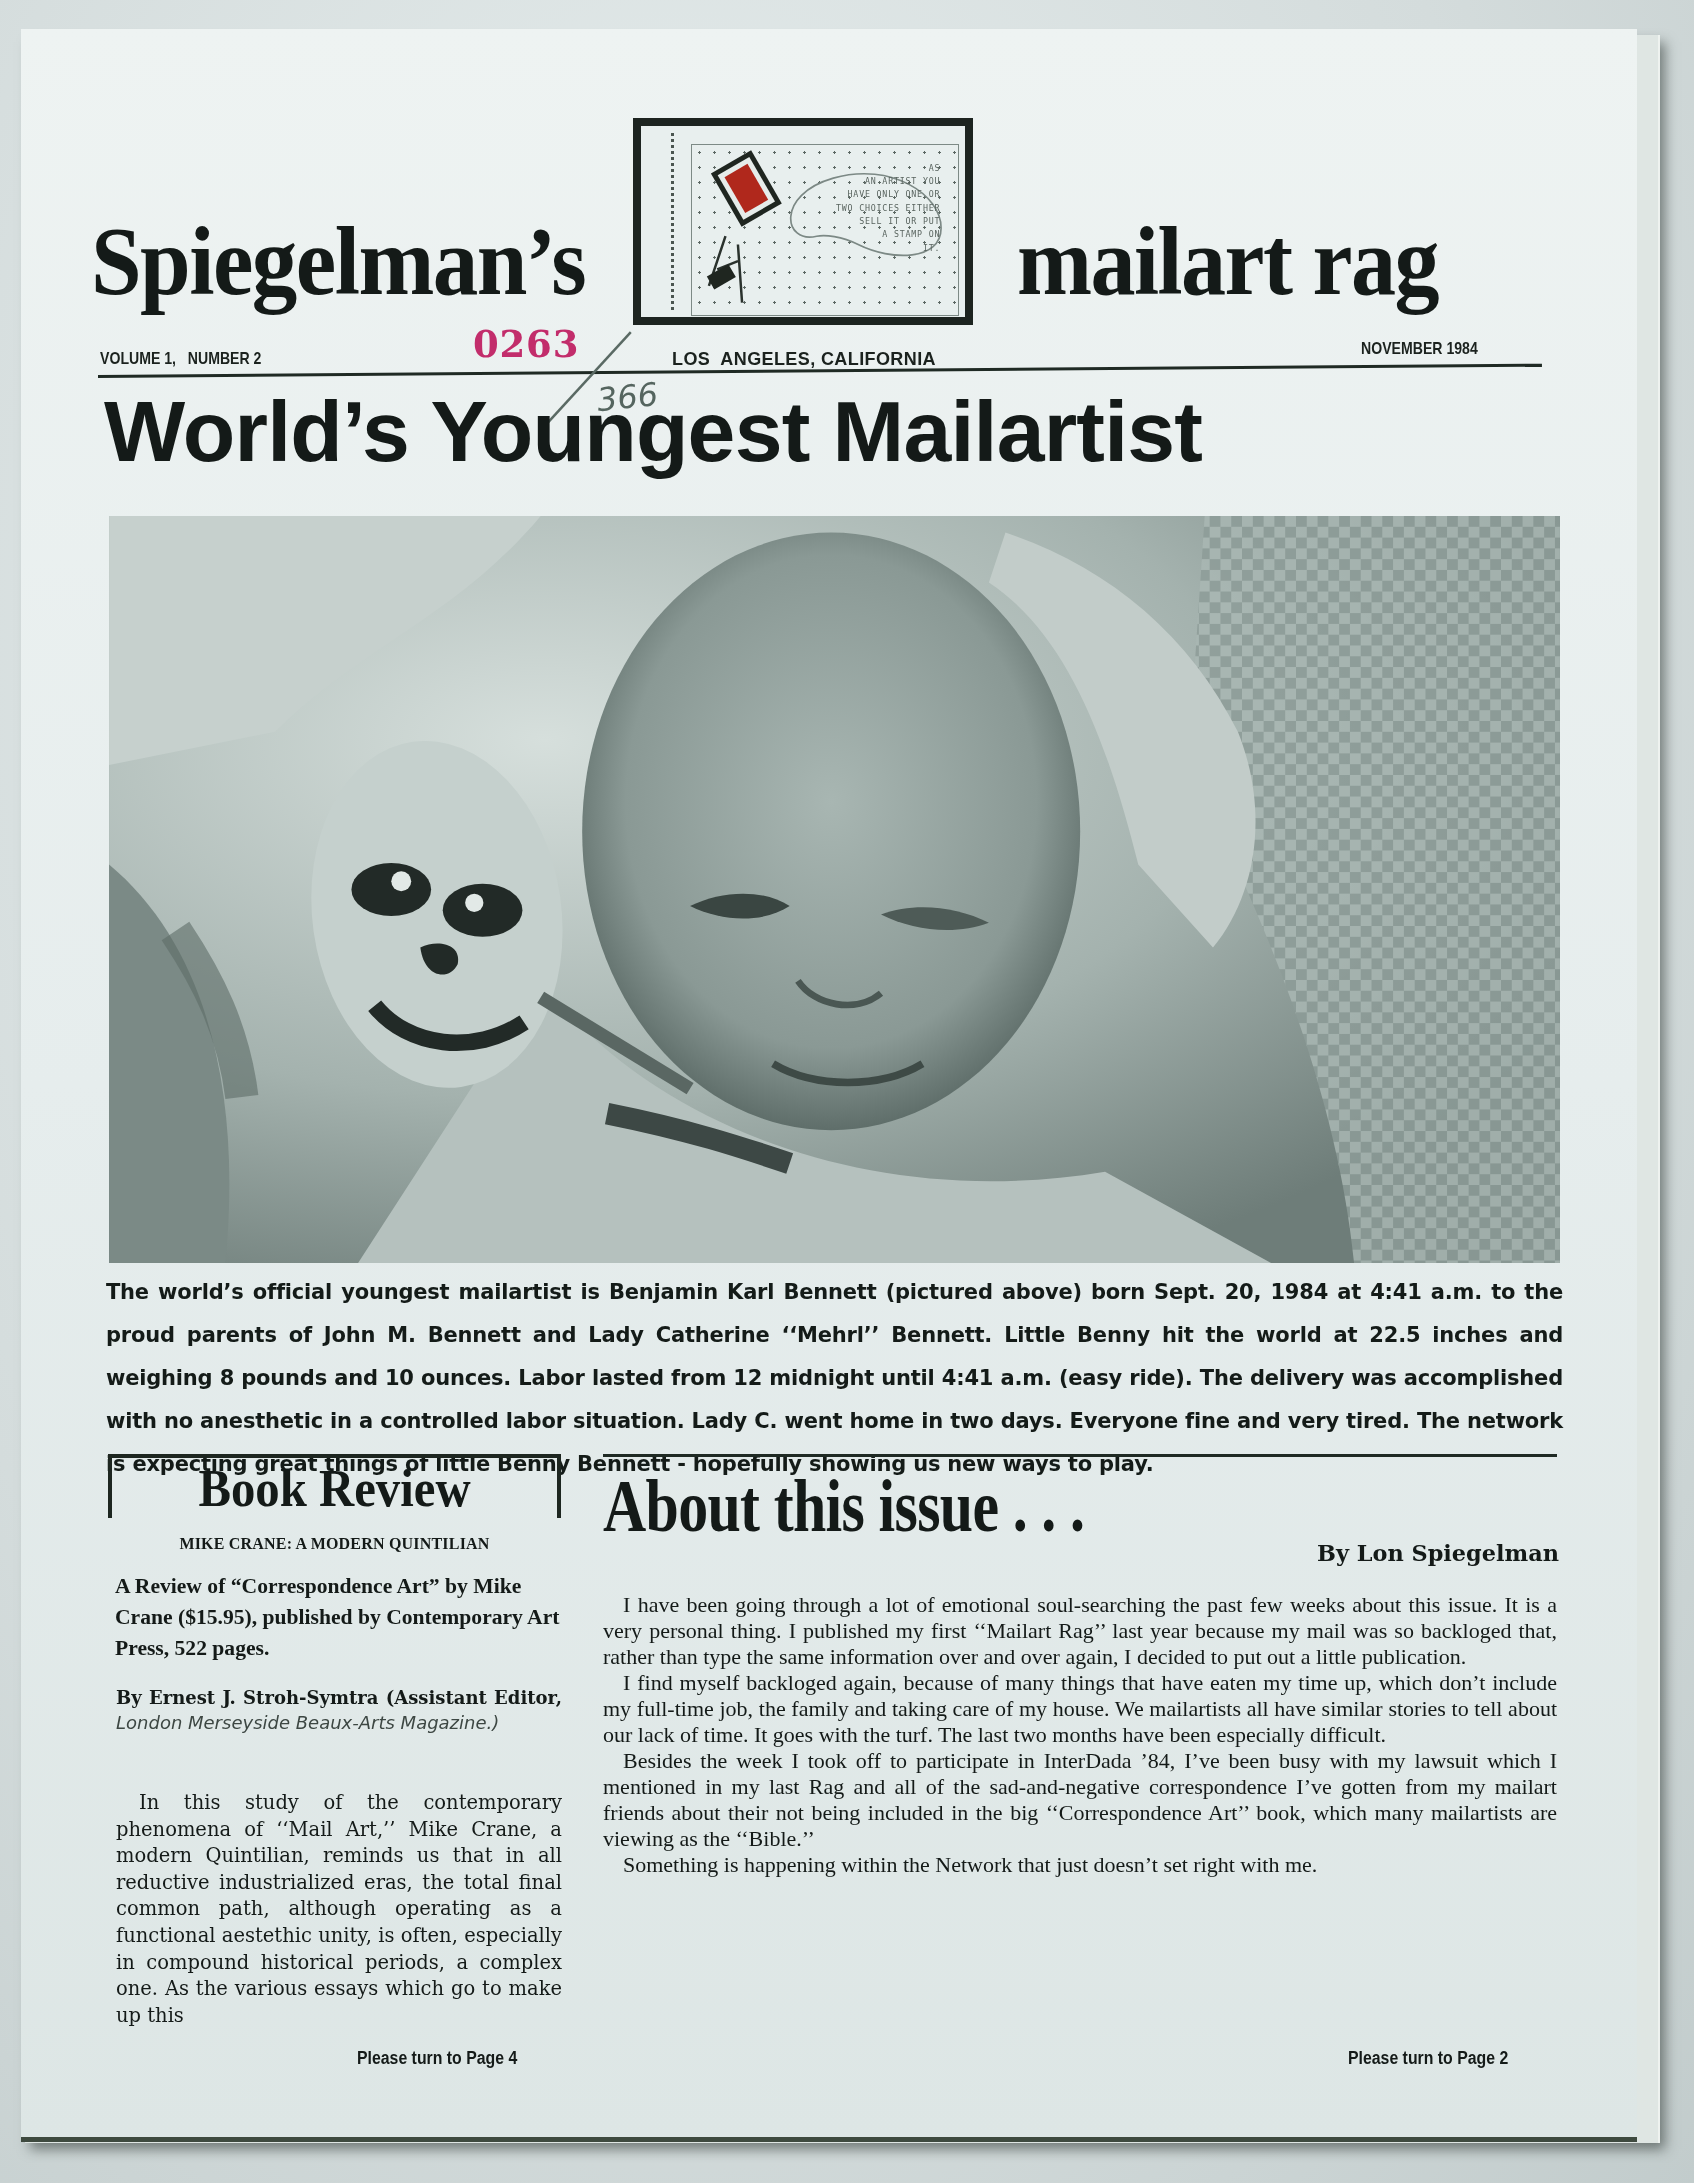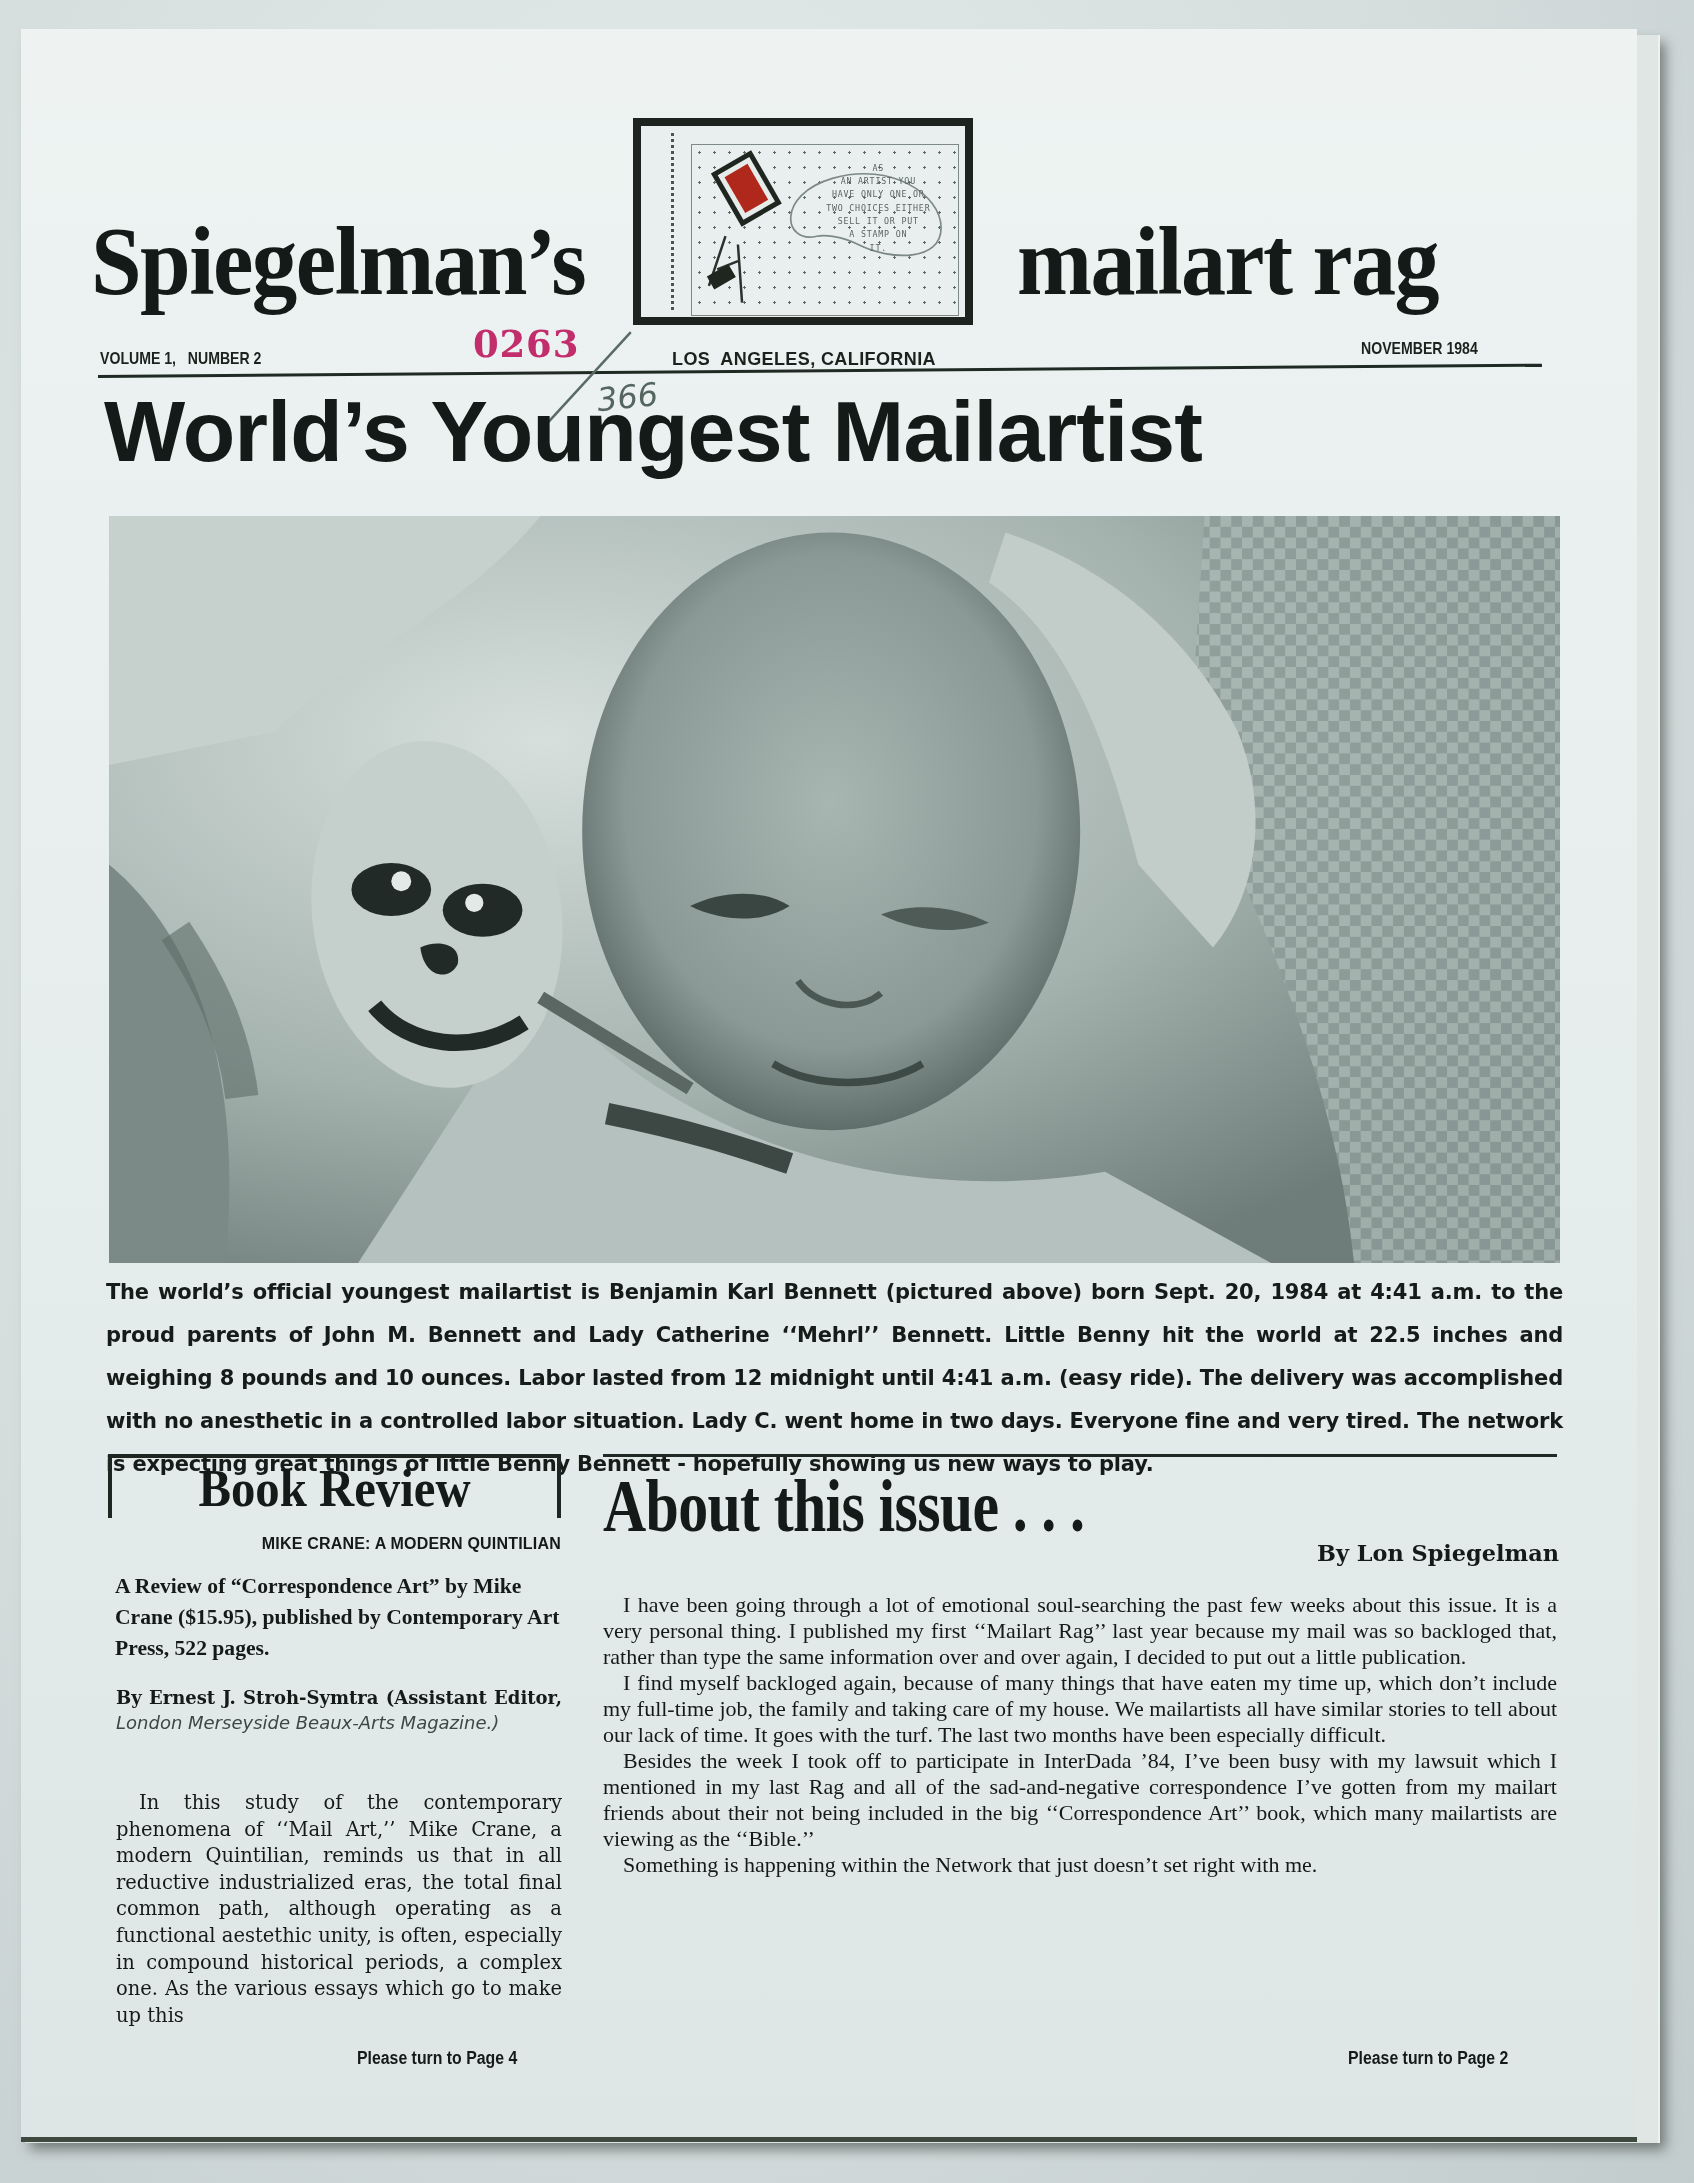--- a/index.html
+++ b/index.html
@@ -51,21 +51,21 @@
   .stamp-art {
     position: absolute; left: 50px; top: 18px; width: 266px; height: 170px;
     border: 1.7px solid #7d8a86;
     background-image: radial-gradient(#5c6863 1px, transparent 1.3px);
     background-size: 15px 15px;
   }
   .stamp-svg { position: absolute; left: 0; top: 0; }
   .stamp-text {
     position: absolute; left: 124px; top: 16.6px; width: 124px;
     font-family: "DejaVu Sans Mono", monospace; font-size: 8.3px; line-height: 13.3px;
-    color: #59645f; text-align: center; letter-spacing: 0.8px;
+    color: #59645f; text-align: right; letter-spacing: 0.8px;
   }
   .meta {
     font-family: "Liberation Sans", sans-serif; font-weight: bold; font-size: 16.6px;
     color: #1b221e; transform: scaleX(0.85); transform-origin: left top;
   }
   .meta-vol { left: 100px; top: 349px; }
   .meta-city { left: 672px; top: 349px; font-size: 18px; transform: none; letter-spacing: 0.4px; }
   .meta-date { left: 1361px; top: 339px; }
   .rule-top { left: 98px; top: 375px; width: 1444px; height: 2.5px; background: #1f2a24; transform: rotate(-0.45deg); transform-origin: left center; }
 
@@ -106,22 +106,22 @@
     left: 108px; top: 1454px; width: 445px; height: 60px;
     border-top: 4.1px solid #1d2620; border-left: 4.1px solid #1d2620; border-right: 4.1px solid #1d2620;
     border-bottom: none;
   }
   .br-title {
     left: 108px; top: 1462px; width: 453px; text-align: center;
     font-size: 53px; font-weight: bold; font-family: "Liberation Serif", serif; line-height: 1;
     transform: scaleX(0.92);
   }
   .br-sub {
-    left: 108px; top: 1535px; width: 453px; text-align: right;
-    font-size: 16px; font-weight: bold; font-family: Liberation Sans, sans-serif; letter-spacing: 0.2px;
+    left: 108px; top: 1535px; width: 453px; text-align: center;
+    font-size: 16px; font-weight: bold; font-family: Liberation Serif, serif; letter-spacing: 0.2px;
   }
   .br-lead {
     left: 115px; top: 1571px; width: 448px;
     font-size: 21.6px; line-height: 31px; font-weight: bold; font-family: "Liberation Serif", serif;
   }
   .br-byline {
     left: 116px; top: 1685px; width: 446px; font-size: 18px; line-height: 25px;
     font-family: "DejaVu Serif", serif; text-align: justify;
   }
   .br-byline b { font-weight: bold; }

